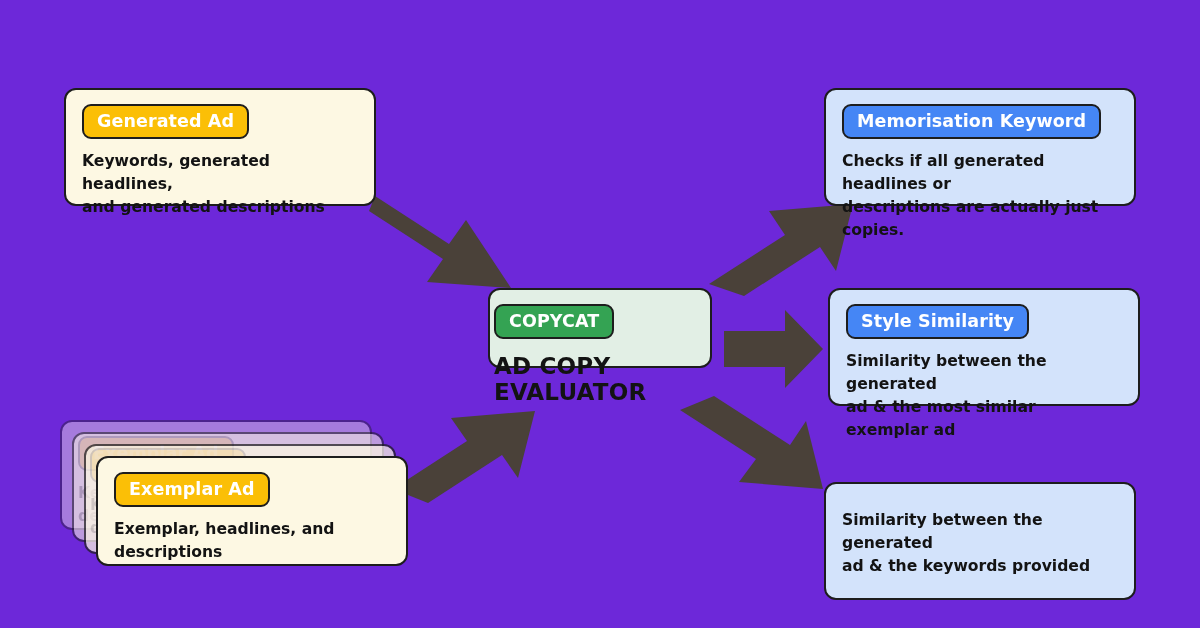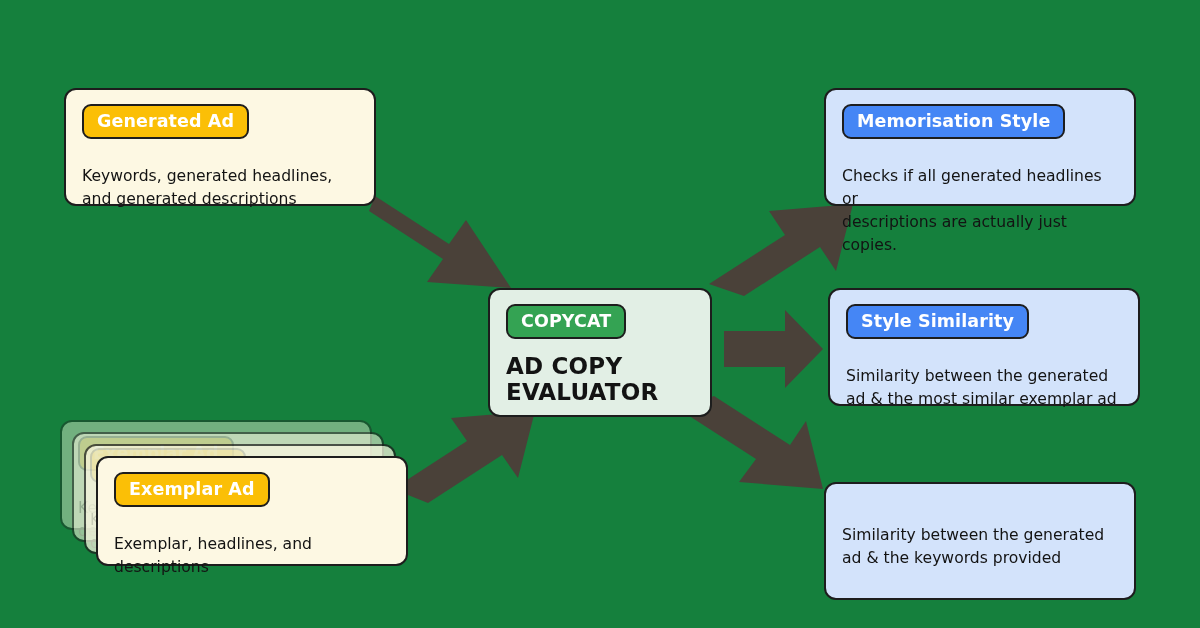--- a/index.html
+++ b/index.html
@@ -4,21 +4,21 @@
 <style>
   html, body {
     margin: 0;
     padding: 0;
     background: #000000;
   }
   #canvas {
     position: relative;
     width: 1200px;
     height: 628px;
-    background: #15803d;
+    background: #6d28d9;
     overflow: hidden;
     font-family: "DejaVu Sans", sans-serif;
   }
 
   
   .card {
     position: absolute;
     box-sizing: border-box;
     border: 2px solid #1d1d1d;
     border-radius: 12px;
@@ -31,25 +31,25 @@
     border-radius: 9px;
     padding: 6px 13px 7px 13px;
     font-size: 17.5px;
     font-weight: 700;
     color: #ffffff;
     letter-spacing: 0.1px;
     line-height: 1.05;
     white-space: nowrap;
   }
   .desc {
-    margin-top: 26px;
+    margin-top: 11px;
     font-size: 15.6px;
     line-height: 1.47;
     color: #131313;
-    font-weight: 400;
+    font-weight: 700;
     white-space: pre-line;
   }
 
   
   .card--cream { background: #FDF8E3; }
   .badge--yellow { background: #FBBF06; }
 
   
   .card--blue { background: #D3E3FB; }
   .badge--blue { background: #4586F5; }
@@ -132,27 +132,27 @@
       <div class="desc">Keywords, headlines, and
 descriptions</div>
     </div>
     <div class="card card--cream stack-front">
       <span class="badge badge--yellow">Exemplar Ad</span>
       <div class="desc">Exemplar, headlines, and
 descriptions</div>
     </div>
   </div>
 
-  <div class="card card--mint" id="evaluator-card" style="left:488px; top:288px; width:224px; height:129px; padding:14px 16px;">
+  <div class="card card--mint" id="evaluator-card" style="left:488px; top:288px; width:224px; height:80px; padding:14px 4px;">
     <span class="badge badge--green">COPYCAT</span>
     <div class="evaluator-title">AD COPY EVALUATOR</div>
   </div>
 
   <div class="card card--blue" id="memorisation-checks-card" style="left:824px; top:88px; width:312px; height:118px;">
-    <span class="badge badge--blue">Memorisation Style</span>
+    <span class="badge badge--blue">Memorisation Keyword</span>
     <div class="desc">Checks if all generated headlines or
 descriptions are actually just copies.</div>
   </div>
 
   <div class="card card--blue" id="style-similarity-card" style="left:828px; top:288px; width:312px; height:118px;">
     <span class="badge badge--blue">Style Similarity</span>
     <div class="desc">Similarity between the generated
 ad &amp; the most similar exemplar ad</div>
   </div>
 

